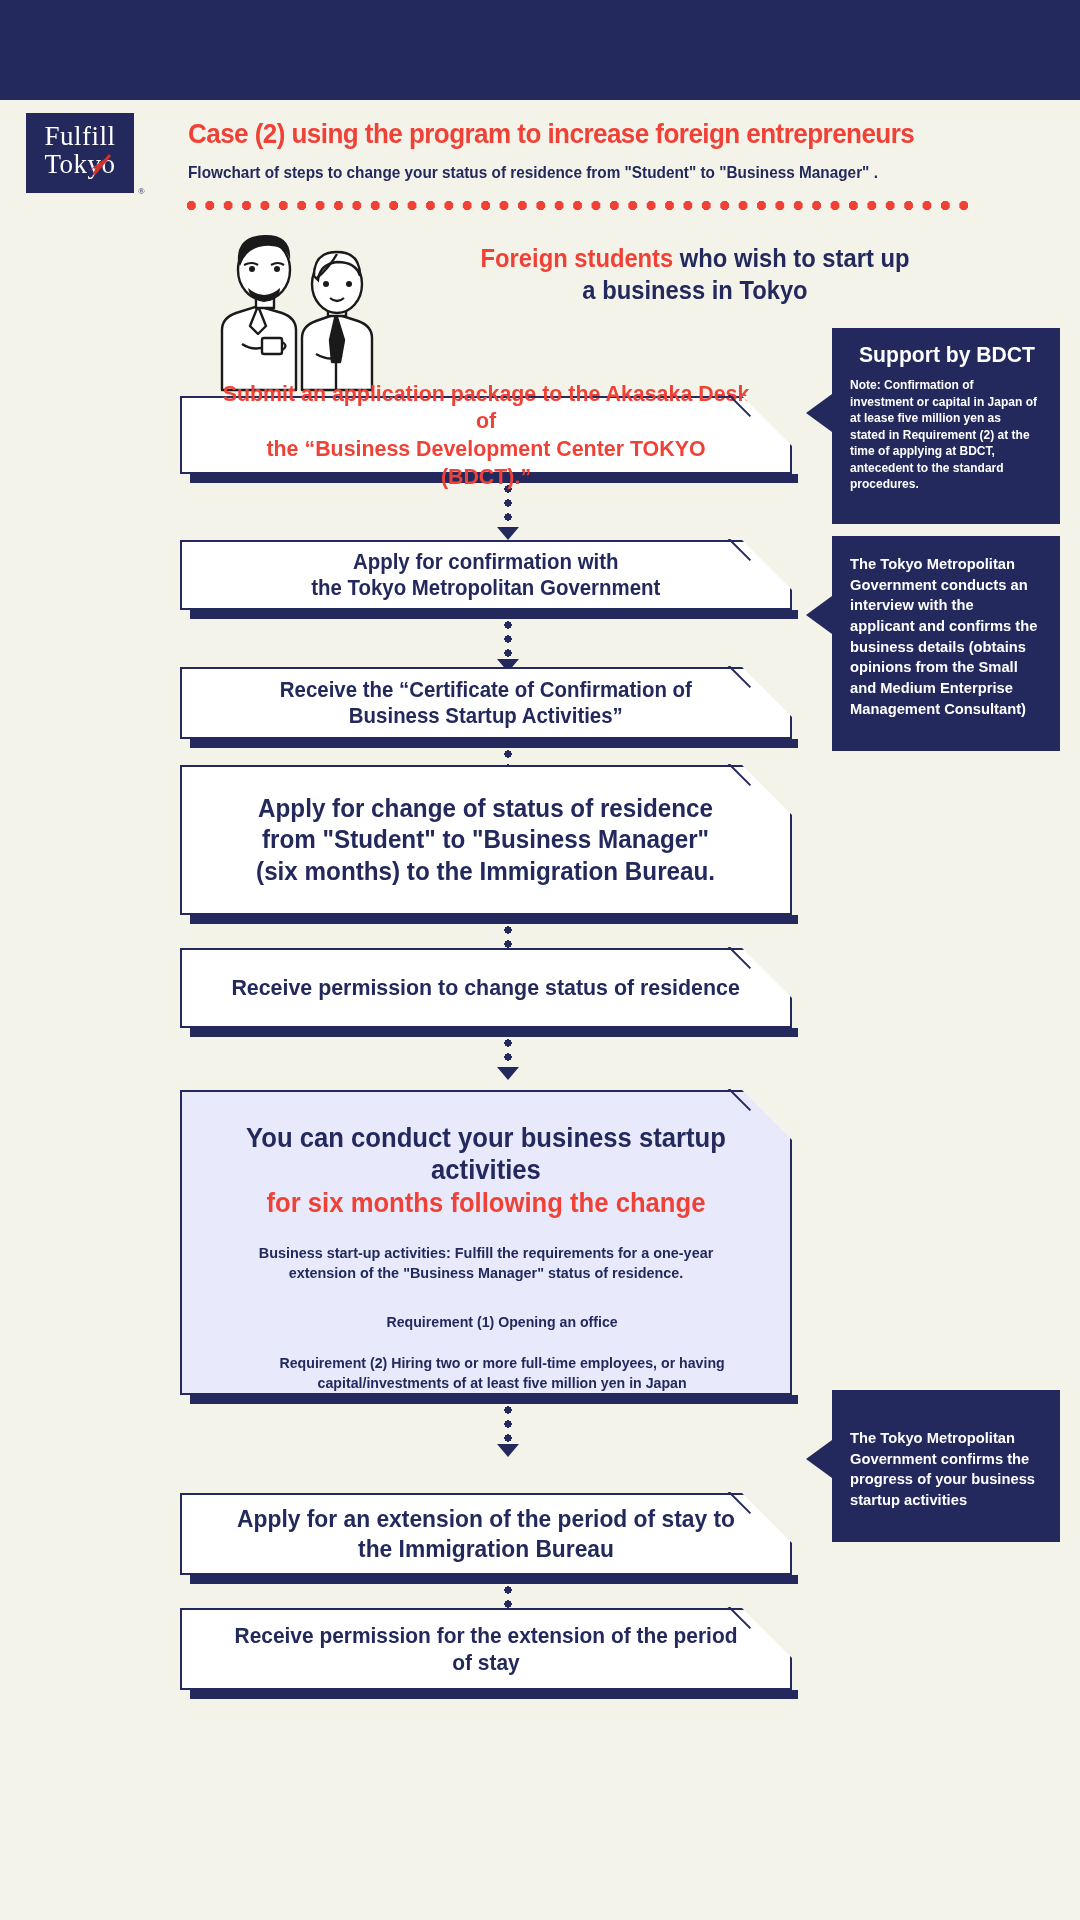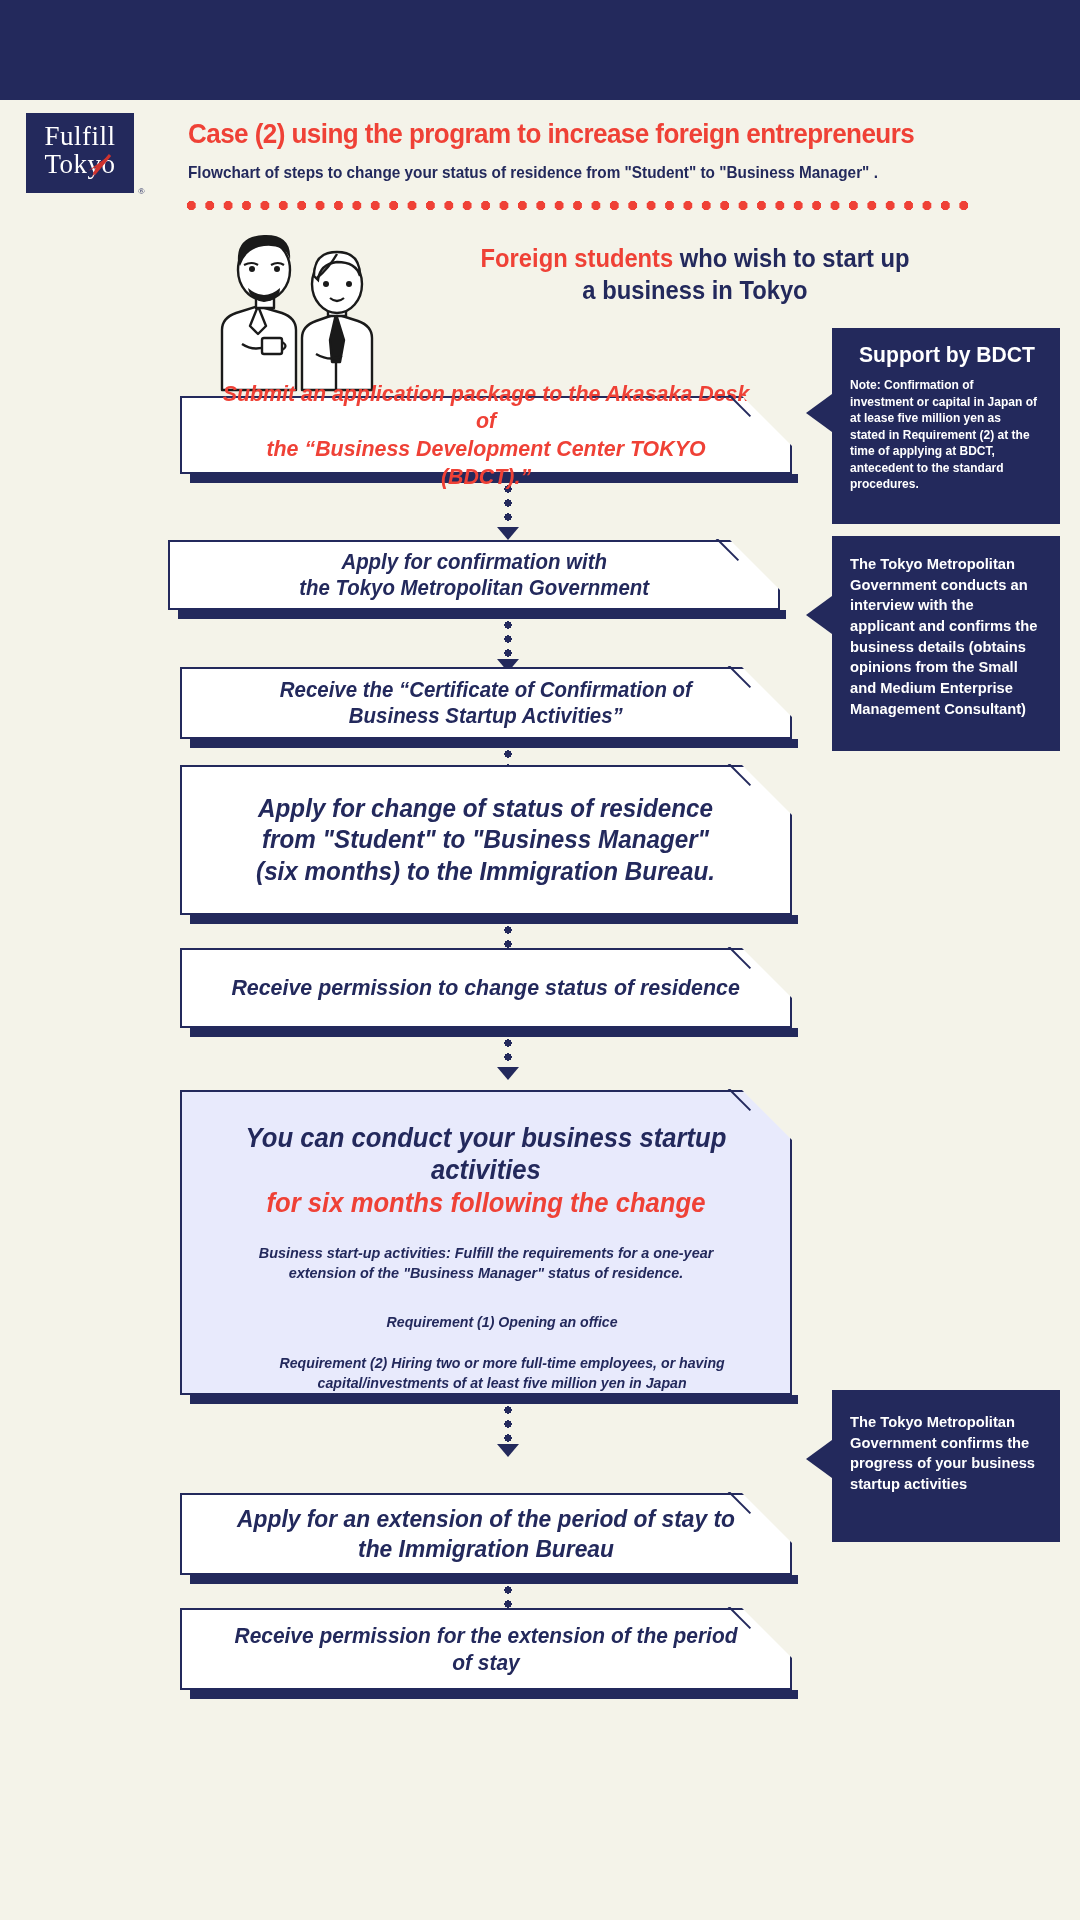--- a/index.html
+++ b/index.html
@@ -109,21 +109,20 @@
     position: absolute;
     background: #ffffff;
     border: 2.2px solid #23295c;
     display: flex;
     align-items: center;
     justify-content: center;
     text-align: center;
     color: #23295c;
     font-weight: bold;
     z-index: 3;
-    font-style: italic;
   }
   .flowbox .inner { padding: 0 26px; line-height: 1.23; transform: scaleX(0.95); }
   
   .flowbox::after {
     content: "";
     position: absolute;
     left: 8px;
     bottom: -11px;
     width: 100%;
     height: 9px;
@@ -319,21 +318,21 @@
   </div>
   <div class="fold"></div>
   <div class="fold-line"></div>
 </div>
 
 <div class="connector" style="left:508px; top:485px; height:42px;">
     <div class="dots"></div>
   </div>
 <div class="arrow-head" style="left:508px; top:527px;"></div>
 
-<div class="flowbox" id="b2" style="left:168px; top:540px; width:612px; height:70px; font-size:21.5px;">
+<div class="flowbox" id="b2" style="left:180px; top:540px; width:612px; height:70px; font-size:21.5px;">
   <div class="inner">
     <span>Apply for confirmation with</span><br>
     <span>the Tokyo Metropolitan Government</span>
   </div>
   <div class="fold"></div>
   <div class="fold-line"></div>
 </div>
 
 <div class="connector" style="left:508px; top:621px; height:38px;">
     <div class="dots"></div>
@@ -433,16 +432,16 @@
   <div class="note-tab" style="top:66px;"></div>
   <div class="note-title">Support by BDCT</div>
   <div class="note-body">Note: Confirmation of investment or capital in Japan of at lease five million yen as stated in Requirement (2) at the time of applying at BDCT, antecedent to the standard procedures.</div>
 </div>
 
 <div class="note" style="left:832px; top:536px; width:228px; height:215px; padding-top:18px;">
   <div class="note-tab" style="top:60px;"></div>
   <div class="note-body big">The Tokyo Metropolitan Government conducts an interview with the applicant and confirms the business details (obtains opinions from the Small and Medium Enterprise Management Consultant)</div>
 </div>
 
-<div class="note" style="left:832px; top:1390px; width:228px; height:152px; padding-top:22px;">
+<div class="note" style="left:832px; top:1390px; width:228px; height:152px; padding-top:38px;">
   <div class="note-tab" style="top:50px;"></div>
   <div class="note-body big">The Tokyo Metropolitan Government confirms the progress of your business startup activities</div>
 </div>
 
 </body></html>

